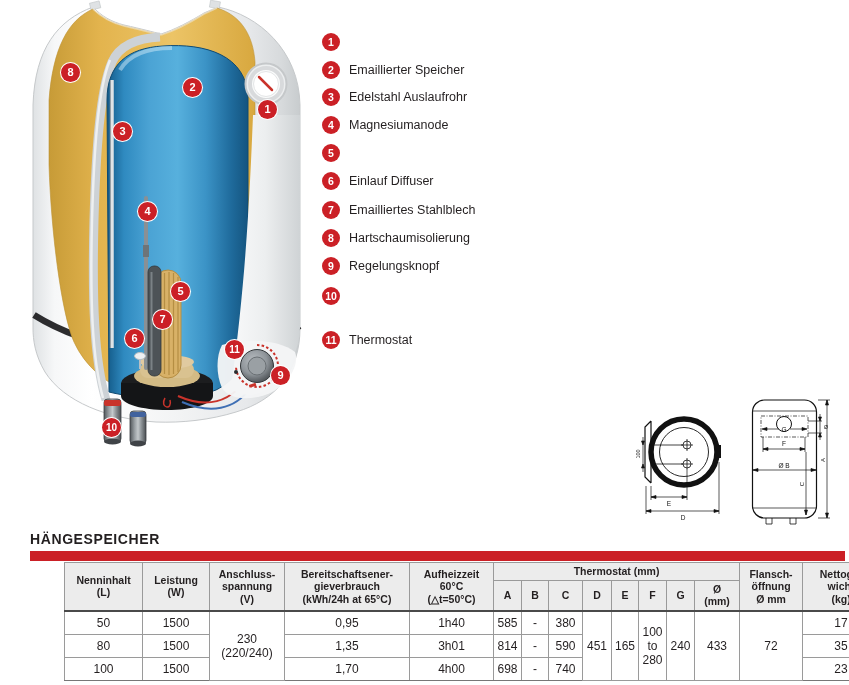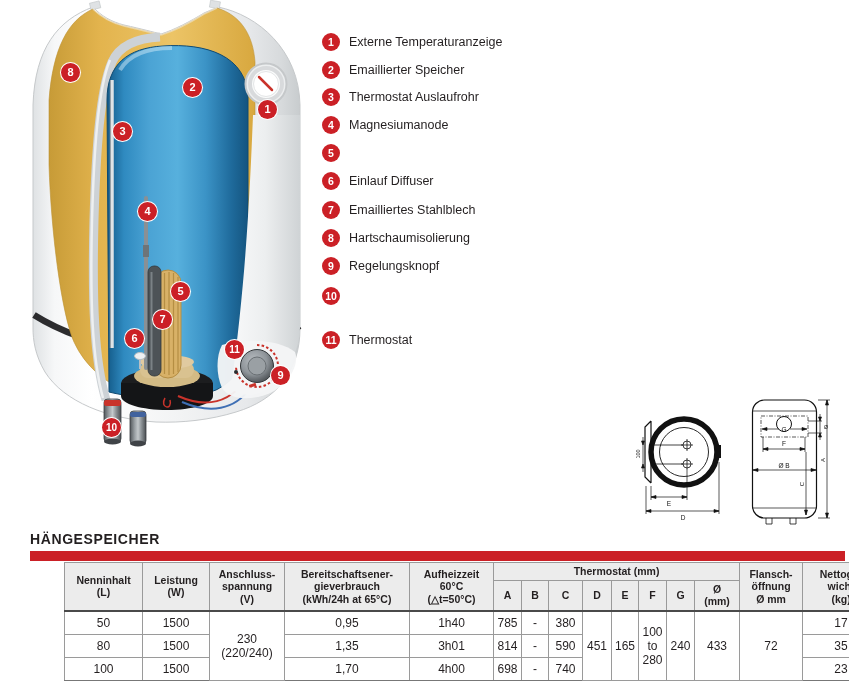--- a/index.html
+++ b/index.html
@@ -156,29 +156,28 @@
   <div class="badge" style="left:125px;top:329px;">6</div>
   <div class="badge" style="left:153px;top:310px;">7</div>
   <div class="badge" style="left:61px;top:63px;">8</div>
   <div class="badge" style="left:271px;top:366px;">9</div>
   <div class="badge" style="left:102px;top:418px;font-size:10px;">10</div>
   <div class="badge" style="left:225px;top:340px;font-size:10px;">11</div>
 
   <div class="legend">
     <div class="legend-item" style="top:33px;">
         <span class="badge inline">1</span>
-        <span class="legend-text">Externe Temperaturanzeige</span>
       </div>
     <div class="legend-item" style="top:61px;">
         <span class="badge inline">2</span>
         <span class="legend-text">Emaillierter Speicher</span>
       </div>
     <div class="legend-item" style="top:88px;">
         <span class="badge inline">3</span>
-        <span class="legend-text">Thermostat Auslaufrohr</span>
+        <span class="legend-text">Edelstahl Auslaufrohr</span>
       </div>
     <div class="legend-item" style="top:116px;">
         <span class="badge inline">4</span>
         <span class="legend-text">Magnesiumanode</span>
       </div>
     <div class="legend-item" style="top:144px;">
         <span class="badge inline">5</span>
       </div>
     <div class="legend-item" style="top:172px;">
         <span class="badge inline">6</span>
@@ -356,21 +355,21 @@
       </tr>
     </thead>
     <tbody>
       <tr>
         <td>50</td>
         <td>1500</td>
         <td rowspan="3">230
 (220/240)</td>
         <td>0,95</td>
         <td>1h40</td>
-        <td>785</td>
+        <td>585</td>
         <td>-</td>
         <td>380</td>
         <td rowspan="3">451</td>
         <td rowspan="3">165</td>
         <td rowspan="3">100
 to
 280</td>
         <td rowspan="3">240</td>
         <td rowspan="3">433</td>
         <td rowspan="3">72</td>

